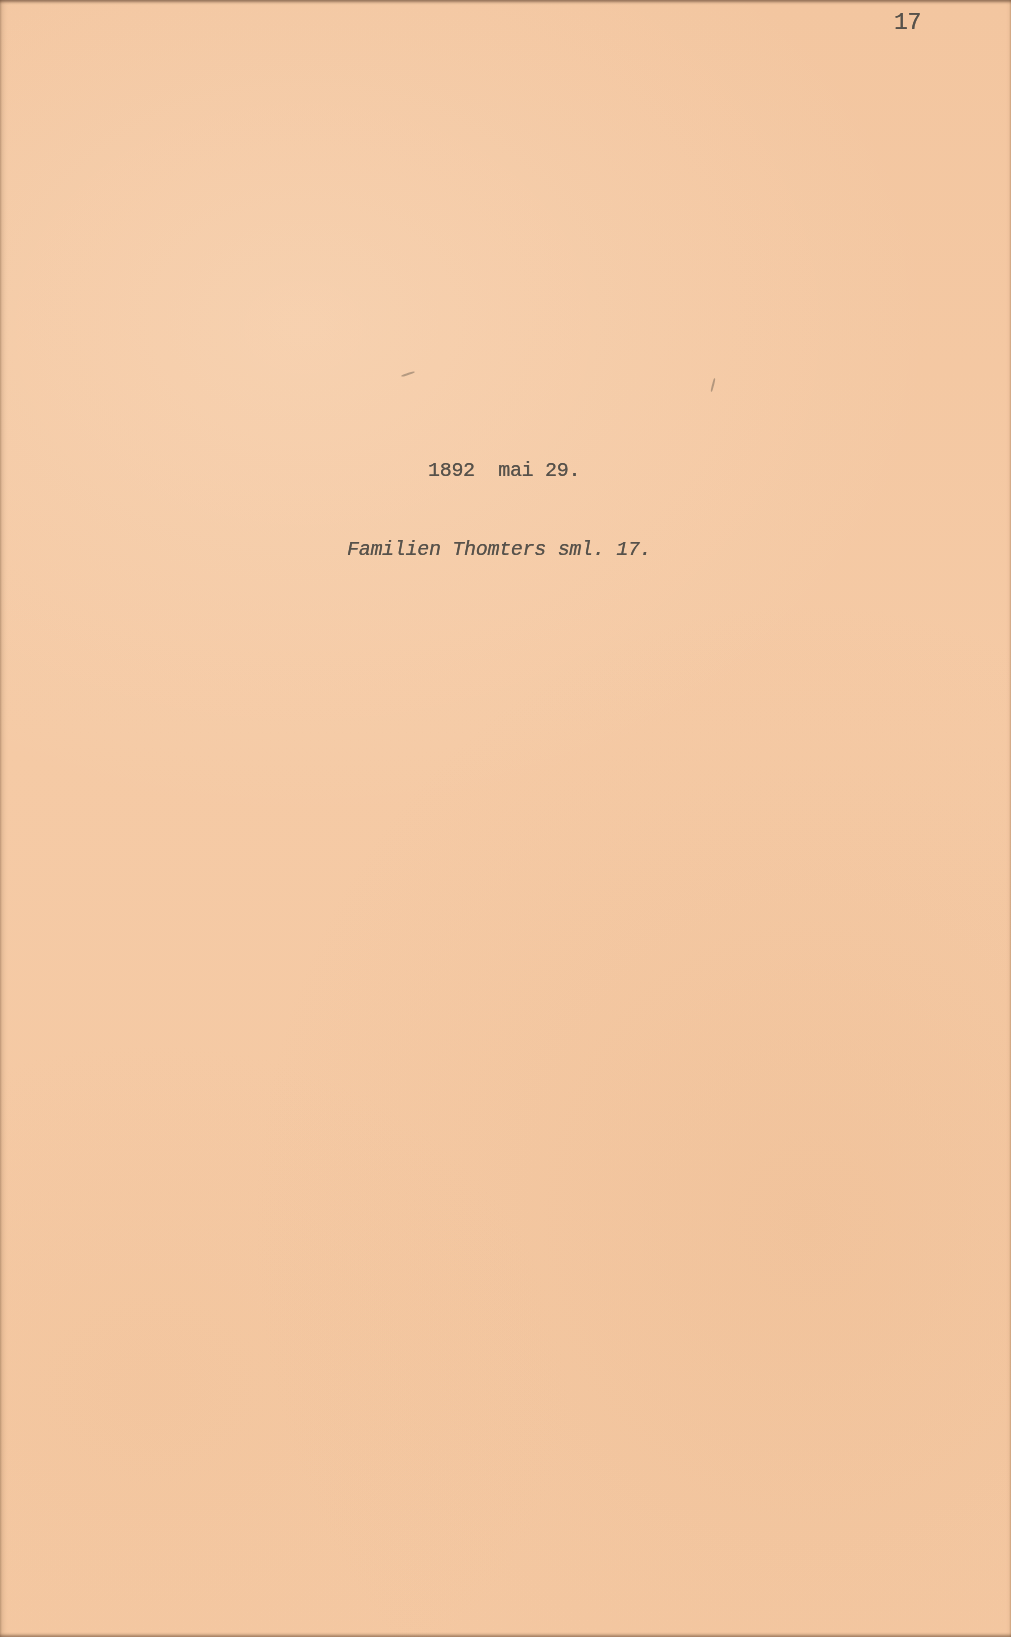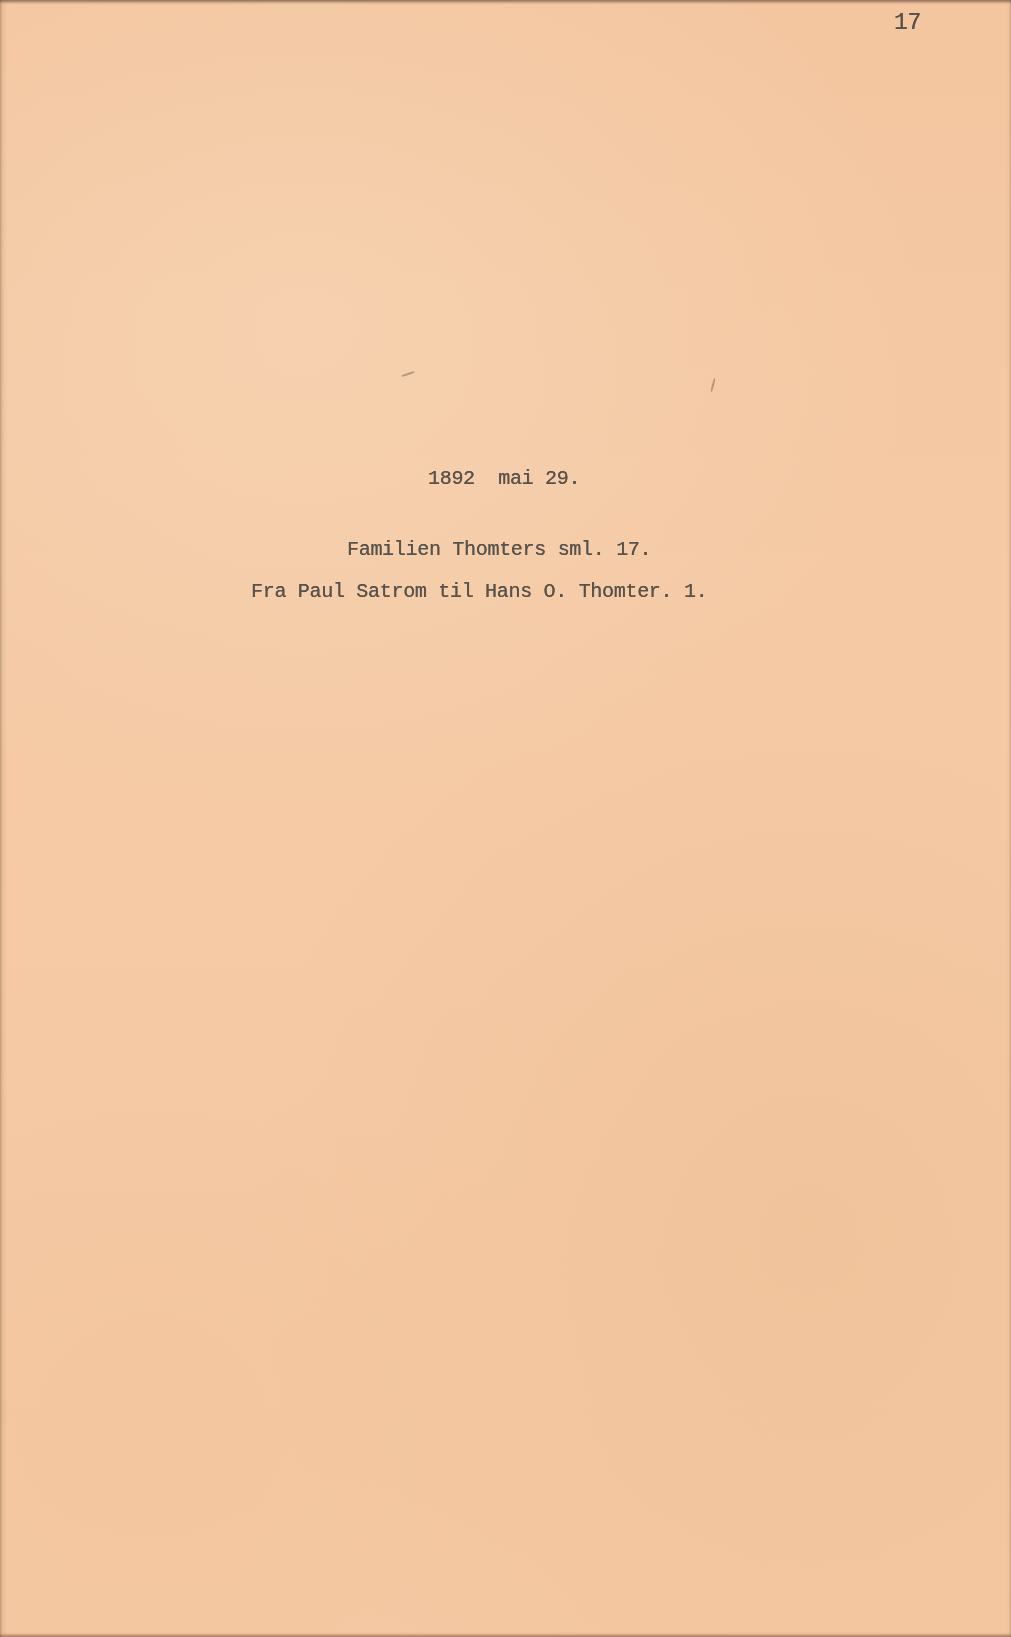--- a/index.html
+++ b/index.html
@@ -41,27 +41,27 @@
   .page-number {
     top: 10px;
     left: 894px;
     font-size: 23px;
   }
 
   .date-line {
     top: 459px;
     left: 428px;
     font-size: 20px;
-    margin-top: 8px;
   }
 
   .line-1 {
     top: 538px;
     left: 347px;
     font-size: 20px;
+    font-style: italic;
   }
 
   .line-2 {
     top: 580px;
     left: 251px;
     font-size: 20px;
   }
 
   .speck {
     position: absolute;
@@ -89,18 +89,17 @@
 <body>
 
 <div class="paper">
 
   <span class="typed page-number">17</span>
 
   <span class="typed date-line">1892  mai 29.</span>
 
   <span class="typed line-1">Familien Thomters sml. 17.</span>
 
-  <span class="typed line-2">Fra Paul Satrom til Hans O. Thomter. 1.</span>
 
   <span class="speck speck-comma"></span>
   <span class="speck speck-slash"></span>
 
 </div>
 
 </body></html>

